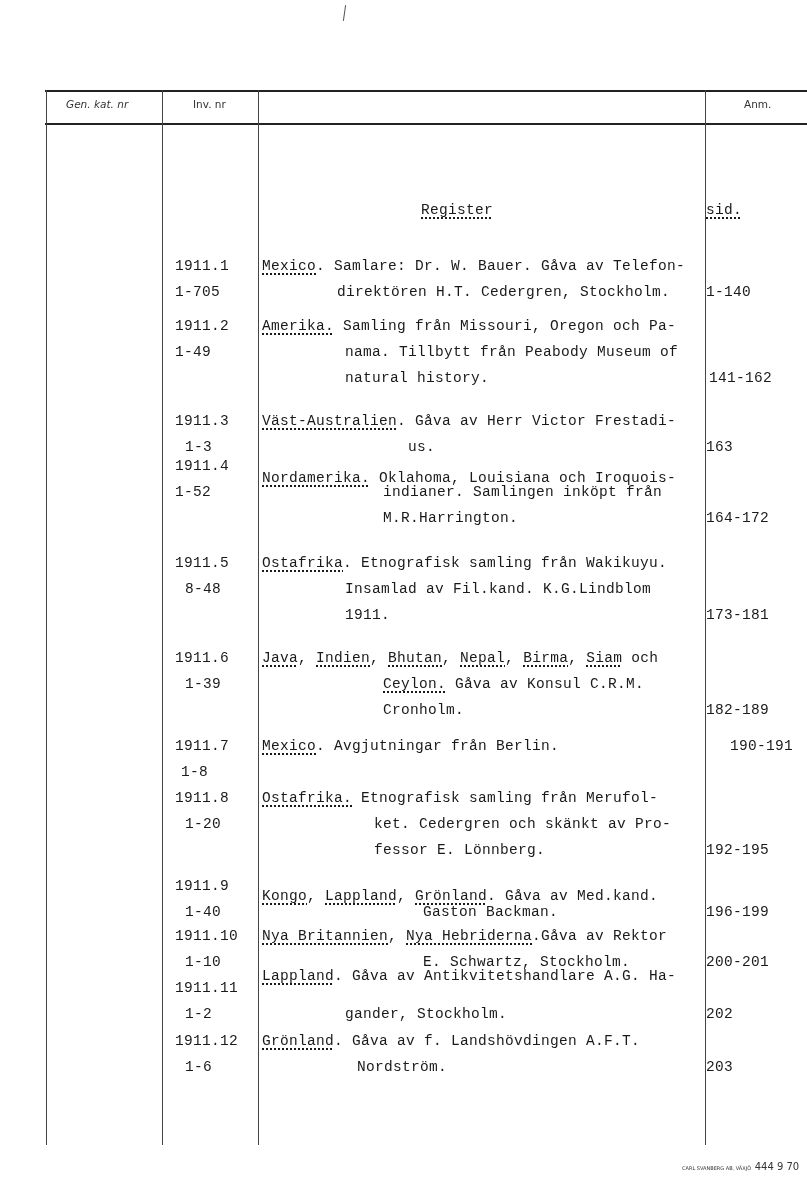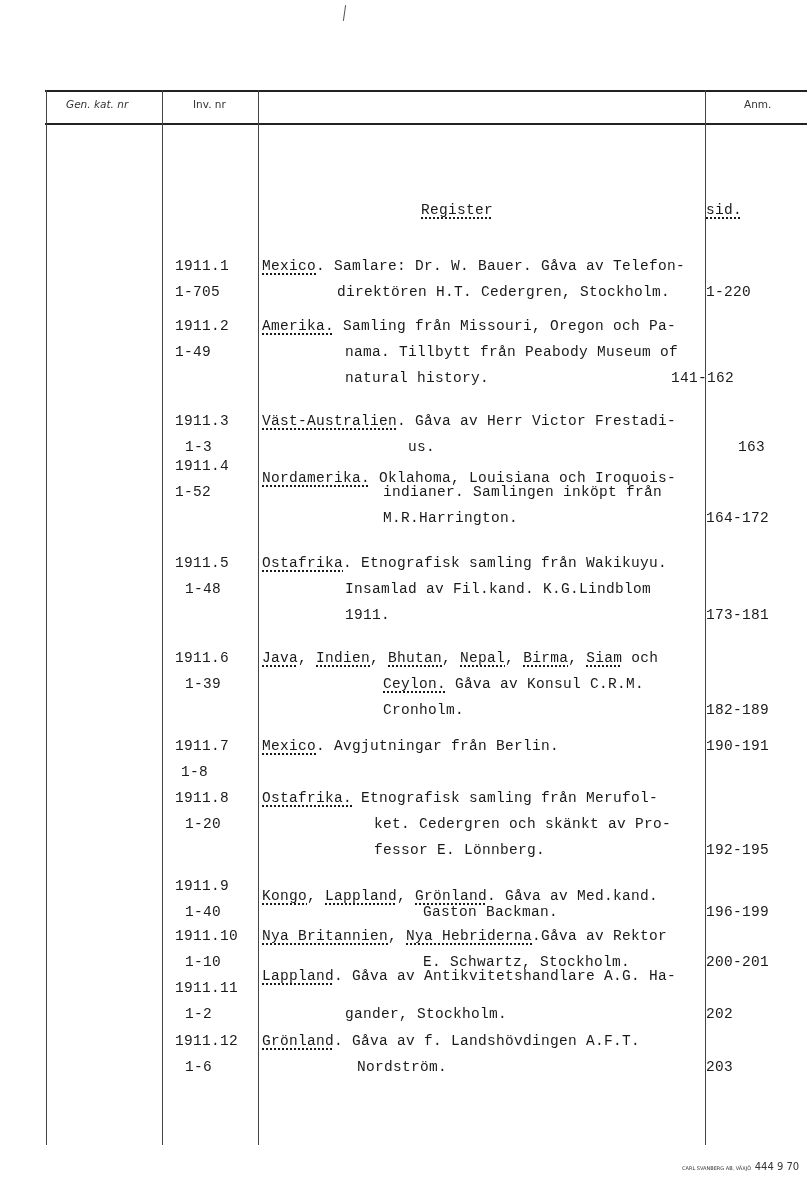--- a/index.html
+++ b/index.html
@@ -32,54 +32,54 @@
 <div class="hdr sans" style="left:744px;">Anm.</div>
 
 <div class="txt mono u" style="left:421px;top:202px;">Register</div>
 <div class="txt mono u" style="left:706px;top:202px;">sid.</div>
 
 <div id="rows">
     <div class="txt mono" style="left:175px;top:258px;">1911.1</div>
     <div class="txt mono" style="left:175px;top:284px;">1-705</div>
     <div class="txt mono" style="left:262px;top:258px;"><span class="u">Mexico</span><span>. Samlare: Dr. W. Bauer. Gåva av Telefon-</span></div>
     <div class="txt mono" style="left:337px;top:284px;"><span>direktören H.T. Cedergren, Stockholm.</span></div>
-    <div class="txt mono" style="left:706px;top:284px;">1-220</div>
+    <div class="txt mono" style="left:706px;top:284px;">1-140</div>
     <div class="txt mono" style="left:175px;top:318px;">1911.2</div>
     <div class="txt mono" style="left:175px;top:344px;">1-49</div>
     <div class="txt mono" style="left:262px;top:318px;"><span class="u">Amerika.</span><span> Samling från Missouri, Oregon och Pa-</span></div>
     <div class="txt mono" style="left:345px;top:344px;"><span>nama. Tillbytt från Peabody Museum of</span></div>
     <div class="txt mono" style="left:345px;top:370px;">natural history.</div>
-    <div class="txt mono" style="left:671px;top:370px;">141-162</div>
+    <div class="txt mono" style="left:709px;top:370px;">141-162</div>
     <div class="txt mono" style="left:175px;top:413px;">1911.3</div>
     <div class="txt mono" style="left:185px;top:439px;">1-3</div>
     <div class="txt mono" style="left:262px;top:413px;text-align:right;"><span class="u">Väst-Australien</span><span>. Gåva av Herr Victor Frestadi-</span></div>
     <div class="txt mono" style="left:408px;top:439px;"><span>us.</span></div>
-    <div class="txt mono" style="left:706px;top:439px;margin-left:32px;">163</div>
+    <div class="txt mono" style="left:706px;top:439px;">163</div>
     <div class="txt mono" style="left:175px;top:458px;">1911.4</div>
     <div class="txt mono" style="left:175px;top:484px;">1-52</div>
     <div class="txt mono" style="left:262px;top:458px;margin-top:12px;"><span class="u">Nordamerika.</span><span>  Oklahoma, Louisiana och Iroquois-</span></div>
     <div class="txt mono" style="left:383px;top:484px;"><span>indianer. Samlingen inköpt från</span></div>
     <div class="txt mono" style="left:383px;top:510px;">M.R.Harrington.</div>
     <div class="txt mono" style="left:706px;top:510px;">164-172</div>
     <div class="txt mono" style="left:175px;top:555px;">1911.5</div>
-    <div class="txt mono" style="left:185px;top:581px;">1-48</div>
+    <div class="txt mono" style="left:185px;top:581px;">8-48</div>
     <div class="txt mono" style="left:262px;top:555px;"><span class="u">Ostafrika</span><span>. Etnografisk samling från Wakikuyu.</span></div>
     <div class="txt mono" style="left:345px;top:581px;"><span>Insamlad av Fil.kand. K.G.Lindblom</span></div>
     <div class="txt mono" style="left:345px;top:607px;">1911.</div>
     <div class="txt mono" style="left:706px;top:607px;">173-181</div>
     <div class="txt mono" style="left:175px;top:650px;">1911.6</div>
     <div class="txt mono" style="left:185px;top:676px;">1-39</div>
     <div class="txt mono" style="left:262px;top:650px;"><span class="u">Java</span><span>, </span><span class="u">Indien</span><span>, </span><span class="u">Bhutan</span><span>, </span><span class="u">Nepal</span><span>, </span><span class="u">Birma</span><span>, </span><span class="u">Siam</span><span> och</span></div>
     <div class="txt mono" style="left:383px;top:676px;"><span class="u">Ceylon.</span><span> Gåva av Konsul C.R.M.</span></div>
     <div class="txt mono" style="left:383px;top:702px;">Cronholm.</div>
     <div class="txt mono" style="left:706px;top:702px;">182-189</div>
     <div class="txt mono" style="left:175px;top:738px;">1911.7</div>
     <div class="txt mono" style="left:181px;top:764px;">1-8</div>
     <div class="txt mono" style="left:262px;top:738px;"><span class="u">Mexico</span><span>. Avgjutningar från Berlin.</span></div>
-    <div class="txt mono" style="left:706px;top:738px;">190-191</div>
+    <div class="txt mono" style="left:730px;top:738px;">190-191</div>
     <div class="txt mono" style="left:175px;top:790px;">1911.8</div>
     <div class="txt mono" style="left:185px;top:816px;">1-20</div>
     <div class="txt mono" style="left:262px;top:790px;"><span class="u">Ostafrika.</span><span>  Etnografisk samling från Merufol-</span></div>
     <div class="txt mono" style="left:374px;top:816px;"><span>ket. Cedergren och skänkt av Pro-</span></div>
     <div class="txt mono" style="left:374px;top:842px;">fessor E. Lönnberg.</div>
     <div class="txt mono" style="left:706px;top:842px;">192-195</div>
     <div class="txt mono" style="left:175px;top:878px;">1911.9</div>
     <div class="txt mono" style="left:185px;top:904px;">1-40</div>
     <div class="txt mono" style="left:262px;top:888px;"><span class="u">Kongo</span><span>, </span><span class="u">Lappland</span><span>, </span><span class="u">Grönland</span><span>. Gåva av Med.kand.</span></div>
     <div class="txt mono" style="left:423px;top:904px;"><span>Gaston Backman.</span></div>

